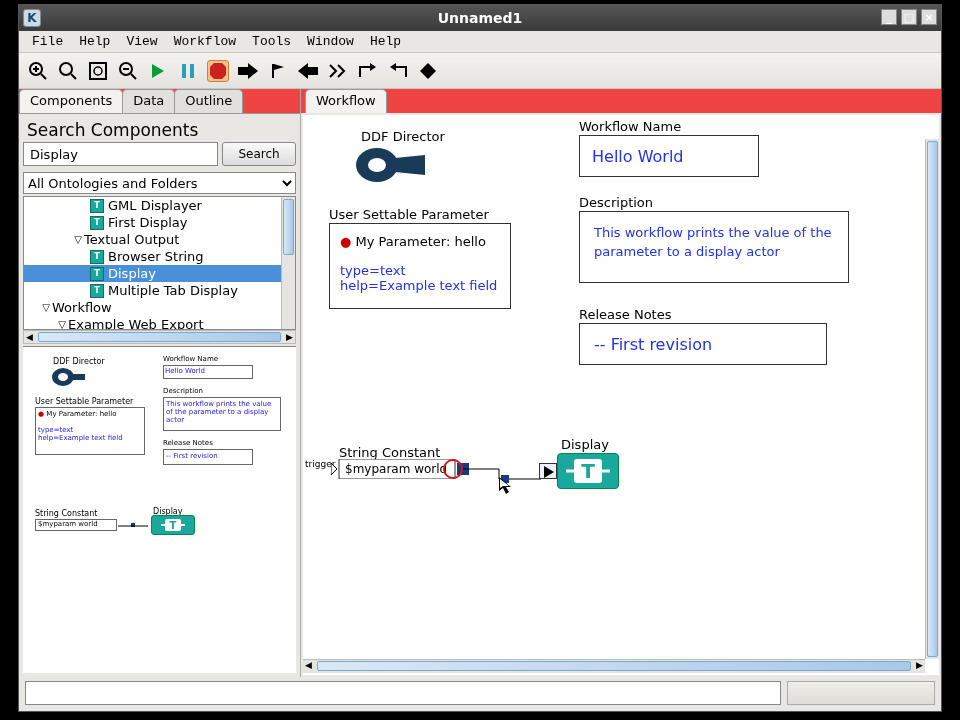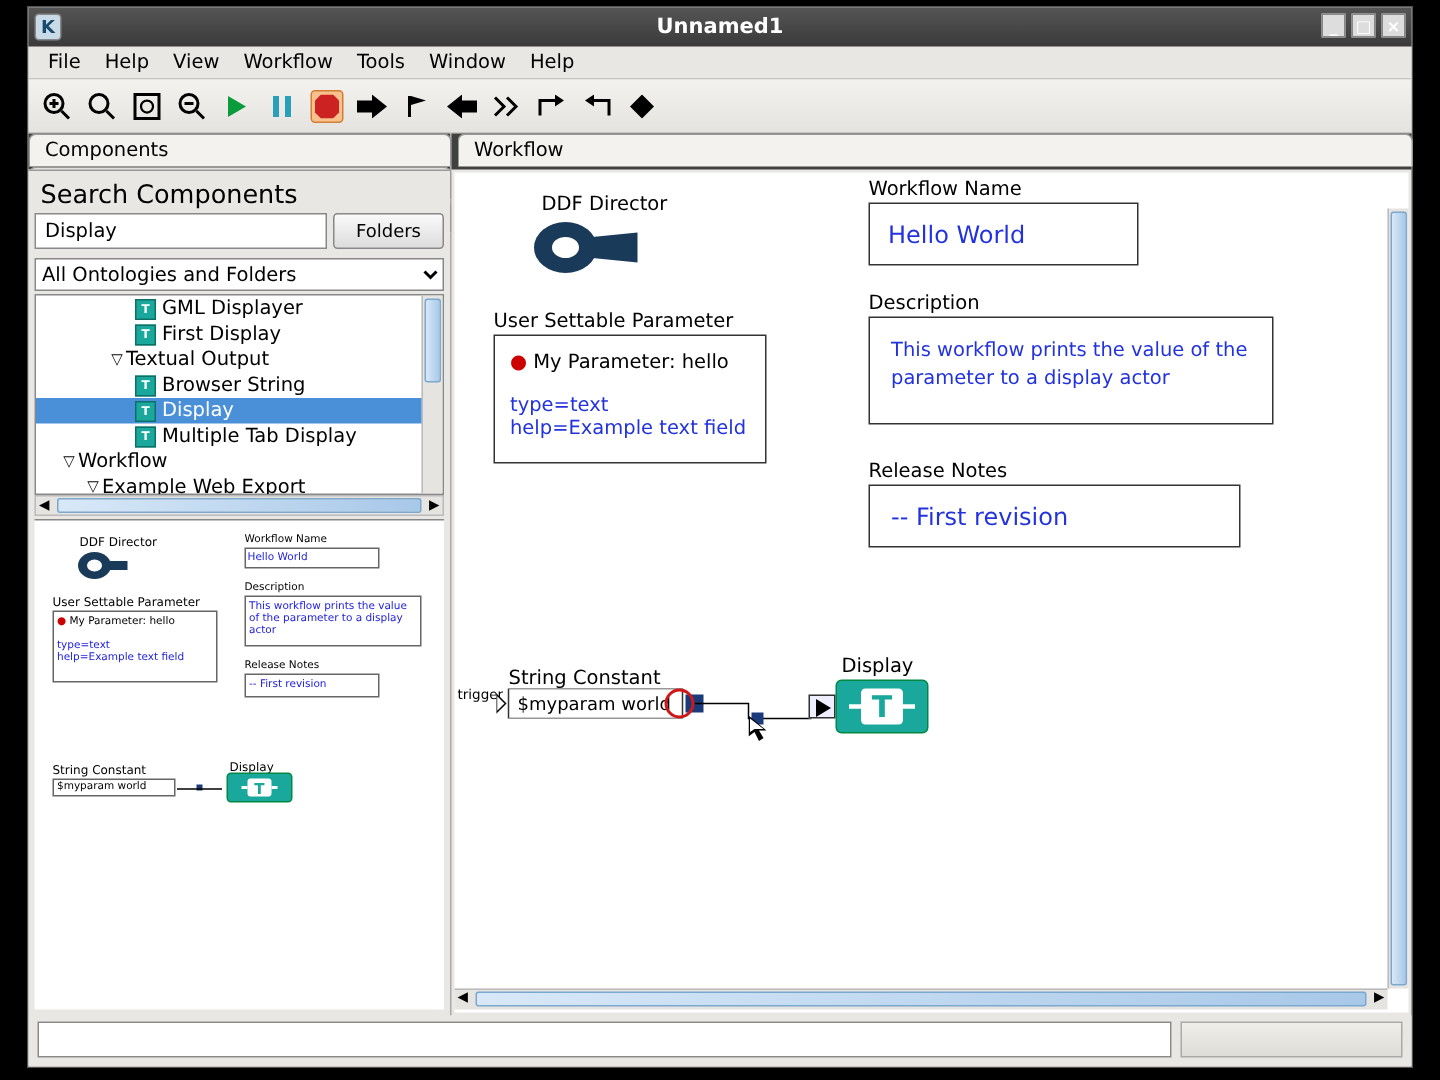--- a/index.html
+++ b/index.html
@@ -3,28 +3,28 @@
 <meta charset="utf-8">
 <style>
 * { box-sizing: border-box; margin: 0; padding: 0; font-family: "DejaVu Sans", Arial, sans-serif; }
 body { width: 960px; height: 720px; background: #000; overflow: hidden; position: relative; }
 .win { position: absolute; left: 18px; top: 4px; width: 924px; height: 708px; background: #e9e7e3; border: 1px solid #555; }
 .titlebar { height: 26px; background: linear-gradient(#555,#3a3a3a); color: #fff; display: flex; align-items: center; justify-content: center; position: relative; font-weight: bold; font-size: 14px; }
 .titlebar .appicon { position:absolute; left:4px; top:4px; width:18px; height:18px; background:#c9dae8; border:1px solid #888; display:flex; align-items:center; justify-content:center; color:#1a4a6a; font-weight:bold; font-size:12px; border-radius:3px; }
 .winbtns { position:absolute; right:4px; top:4px; display:flex; gap:4px; }
 .winbtn { width:16px; height:16px; background:#ddd; border:1px solid #888; font-size:11px; display:flex; align-items:center; justify-content:center; cursor:pointer; }
 .menubar { height: 22px; background:#e9e7e3; display:flex; align-items:center; padding:0 6px; gap:2px; font-size:13px; border-bottom:1px solid #c8c6c2; }
-.menuitem { padding:2px 7px; cursor:pointer; }
+.menuitem { padding:2px 7px; cursor:pointer;font-family:Liberation Mono, monospace; }
 .toolbar { height:36px; background:linear-gradient(#f4f2ee,#e5e3df); border-bottom:1px solid #c8c6c2; display:flex; align-items:center; padding:0 8px; gap:8px; }
 .tbtn { width:22px; height:22px; display:flex; align-items:center; justify-content:center; cursor:pointer; }
 .tbtn svg { display:block; }
 .tbtn.active { background:#f8c08c; border:1px solid #d08030; border-radius:3px; }
 .content { position:absolute; top:84px; bottom:34px; left:0; right:0; display:flex; }
 .leftpane { width:282px; border-right:1px solid #aaa; display:flex; flex-direction:column; }
-.tabrow { display:flex; height:24px; background:#404040;flex-direction:column; }
+.tabrow { display:flex; height:24px; background:#ef4444; }
 .tab { border:1px solid #999; border-bottom:none; padding:3px 10px; font-size:13px; background:#e2e0dc; cursor:pointer; border-radius:5px 5px 0 0; margin-right:-1px; }
 .tab.sel { background:#f4f2ee; font-weight:normal; }
 .panelbody { flex:1; background:#e9e7e3; border-top:1px solid #999; padding:4px; display:flex; flex-direction:column; overflow:hidden; }
 .searchlbl { font-size:17px; padding:2px 4px; }
 .srow { display:flex; gap:4px; margin-bottom:2px; }
 .sinput { flex:1; border:1px solid #888; background:#fff; padding:3px 6px; font-size:13px; height:24px; }
 .sbtn { width:74px; height:24px; border:1px solid #888; background:linear-gradient(#fafafa,#dcdcdc); font-size:12px; cursor:pointer; border-radius:3px; }
 .combo { width:100%; border:1px solid #888; background:#fff; font-size:13px; height:22px; margin-top:4px; }
 .treewrap { flex:0 0 134px; border:1px solid #888; background:#fff; margin-top:2px; position:relative; overflow:hidden; }
 .tree { position:absolute; inset:0 14px 0 0; overflow:auto; font-size:13px; }
@@ -172,21 +172,21 @@
     <div class="leftpane">
       <div class="tabrow">
         <div class="tab sel">Components</div>
         <div class="tab">Data</div>
         <div class="tab">Outline</div>
       </div>
       <div class="panelbody">
         <div class="searchlbl">Search Components</div>
         <div class="srow">
           <input class="sinput" value="Display" style="">
-          <button class="sbtn">Folders</button>
+          <button class="sbtn">Search</button>
         </div>
         <select class="combo"><option>All Ontologies and Folders</option></select>
 
         <div class="treewrap">
           <div class="tree" id="tree">
               <div class="treerow" style="padding-left: 66px;">
                 <span class="treeicon">T</span>
                 <span>GML Displayer</span>
               </div>
               <div class="treerow" style="padding-left: 66px;">

